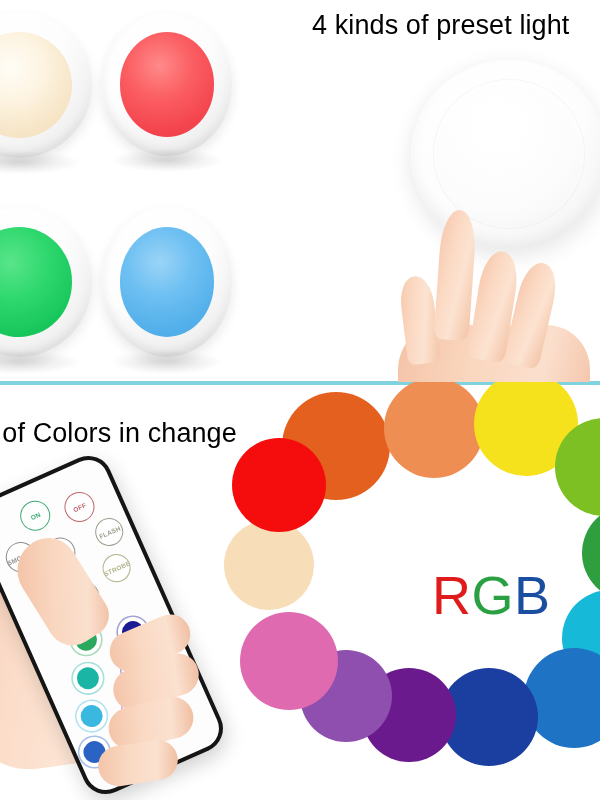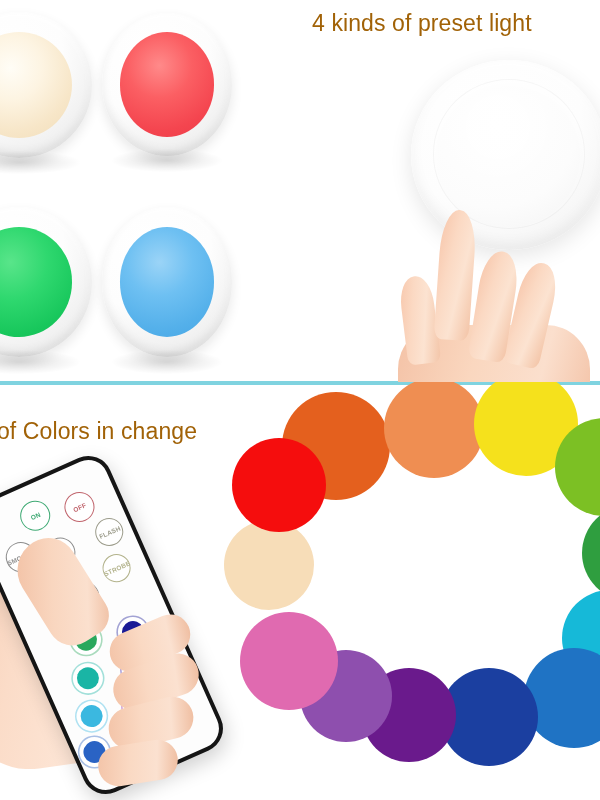--- a/index.html
+++ b/index.html
@@ -17,23 +17,23 @@
   #panel-bottom { left:0; top:385px; width:600px; height:415px; background:#ffffff; }
 
   #divider {
     position:absolute; left:0; top:381px; width:600px; height:4px;
     background:#7fd3e0;
   }
 
   
   .heading {
     position:absolute;
-    font-size:23px;
+    font-size:27px;
     font-weight:400;
-    color:#a16207;
+    color:#000000;
     letter-spacing:.1px;
     white-space:nowrap;
     line-height:1;
   }
   #heading-preset  { left:312px; top:12px; }
   #heading-colors  { left:-34px; top:420px; }
 
   
   .puck { position:absolute; border-radius:50%; }
   .puck .shell {
@@ -232,20 +232,23 @@
       <div class="ring-dot" style="left: 262px; top: 190px; width: 96px; height: 96px; background: rgb(22, 185, 216);"></div>
       <div class="ring-dot" style="left: 224px; top: 248px; width: 100px; height: 100px; background: rgb(31, 115, 196);"></div>
       <div class="ring-dot" style="left: 140px; top: 268px; width: 98px; height: 98px; background: rgb(27, 63, 160);"></div>
       <div class="ring-dot" style="left: 62px; top: 268px; width: 94px; height: 94px; background: rgb(106, 26, 140);"></div>
       <div class="ring-dot" style="left: 0px; top: 250px; width: 92px; height: 92px; background: rgb(142, 79, 174);"></div>
       <div class="ring-dot" style="left: -60px; top: 212px; width: 98px; height: 98px; background: rgb(224, 106, 176);"></div>
       <div class="ring-dot" style="left: -76px; top: 120px; width: 90px; height: 90px; background: rgb(247, 221, 184);"></div>
       <div class="ring-dot" style="left: -68px; top: 38px; width: 94px; height: 94px; background: rgb(245, 13, 13);"></div>
     </div>
 
+  <div id="rgb-word">
+    <span class="r">R</span><span class="g">G</span><span class="b">B</span>
+  </div>
 
   <div id="remote-scene">
     <div id="hand2-palm"></div>
     <div id="h2thumb" class="h2thumb"></div>
 
     <div id="remote">
 
     <div class="rbtn outline" style="left: 44px; top: 16px; width: 30px; height: 30px; border-color: rgb(63, 170, 116); color: rgb(63, 170, 116);">
           <span class="lbl">ON</span>
         </div>

